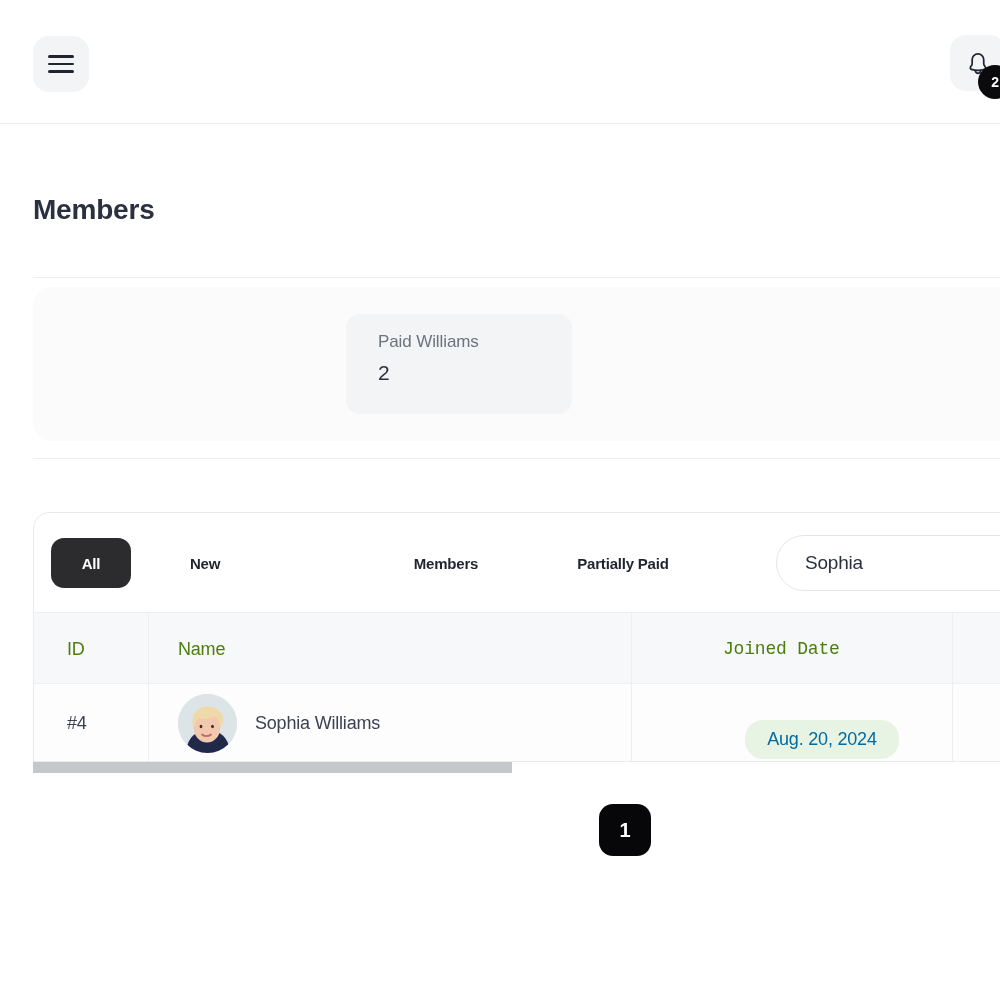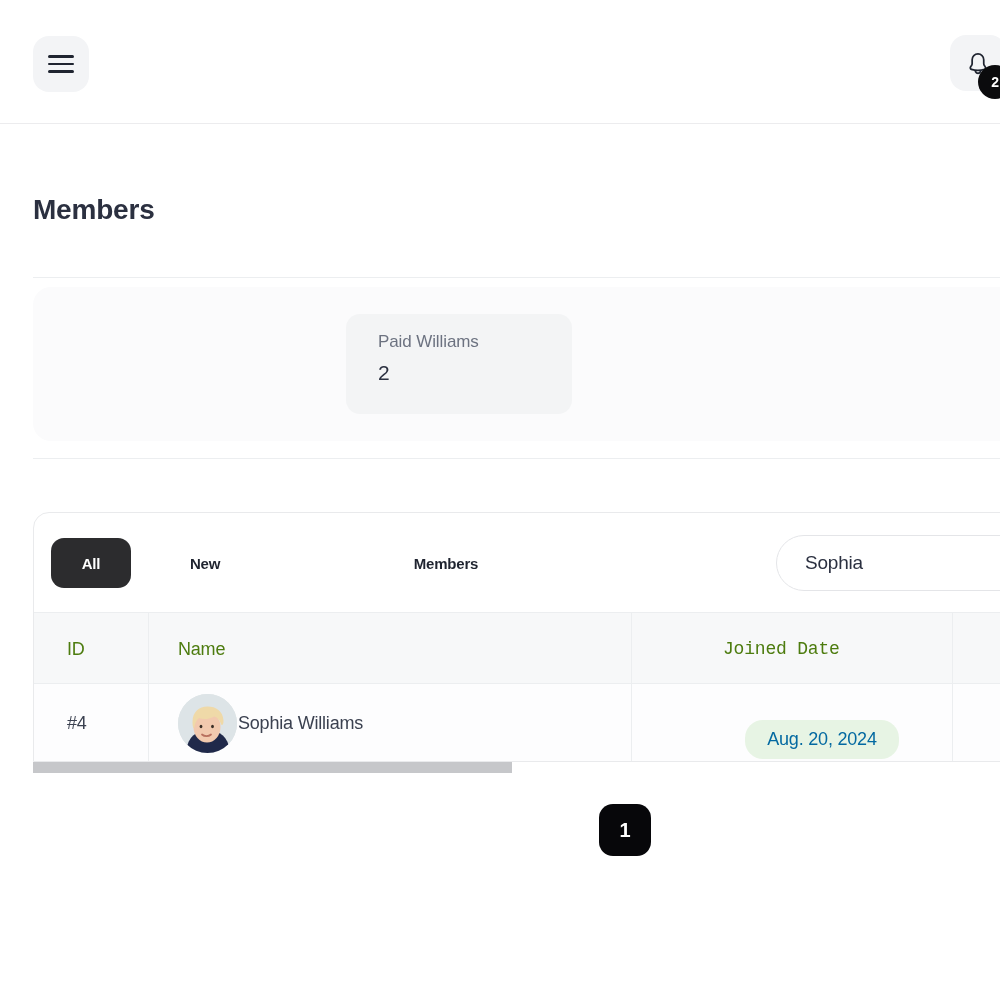--- a/index.html
+++ b/index.html
@@ -354,37 +354,38 @@
 </div>
 
 <div class="divider divider-mid"></div>
 
 <div class="table-card">
 
   <div class="filter-bar">
     <div class="tab active" style="left:17px;  width:80px;">All</div>
     <div class="tab" style="left:132px; width:78px;">New</div>
     <div class="tab" style="left:361px; width:102px;">Members</div>
+    <div class="tab" style="left:502px; width:174px;">Partially Paid</div>
 
     <input class="search-box" type="text" value="Sophia" style="">
   </div>
 
   <div class="thead">
     <div class="th" style="left:33px;">ID</div>
     <div class="th" style="left:144px;">Name</div>
     <div class="th" style="left:689px;font-family:Liberation Mono, monospace;">Joined Date</div>
     <div class="col-sep" style="left:114px; top:0; height:72px;"></div>
     <div class="col-sep" style="left:597px; top:0; height:72px;"></div>
     <div class="col-sep" style="left:918px; top:0; height:72px;"></div>
   </div>
 
   <div class="trow">
     <div class="td" style="left:33px;">#4</div>
 
-    <div class="td" style="left:144px; gap:1px;">
+    <div class="td" style="left:144px; gap:18px;">
       <div class="avatar">
         <svg width="59" height="59" viewBox="0 0 59 59">
           <rect width="59" height="59" fill="#dde4e7"></rect>
           <ellipse cx="30" cy="55" rx="21" ry="19" fill="#20294a"></ellipse>
           <ellipse cx="29" cy="33" rx="13.5" ry="15.5" fill="#f2c9ae"></ellipse>
           <path d="M14.5 28c0-10 6.5-15.5 15-15.5S45 17 45.5 26.5c.3 4.5-2 6-3 2.5-1-3.5-3.5-6-6.5-6.5-4 2.5-10 3.5-15 1.5-2.5 2-4 5-4.5 8.5-.6 3.2-2 1.5-2-4.5z" fill="#efd9a8"></path>
           <ellipse cx="23" cy="32.5" rx="1.4" ry="1.8" fill="#3a2e26"></ellipse>
           <ellipse cx="34.5" cy="32.5" rx="1.4" ry="1.8" fill="#3a2e26"></ellipse>
           <path d="M24 40.5c2.5 2.2 6.5 2.2 9 0" stroke="#b9705f" stroke-width="1.8" fill="none" stroke-linecap="round"></path>
         </svg>

